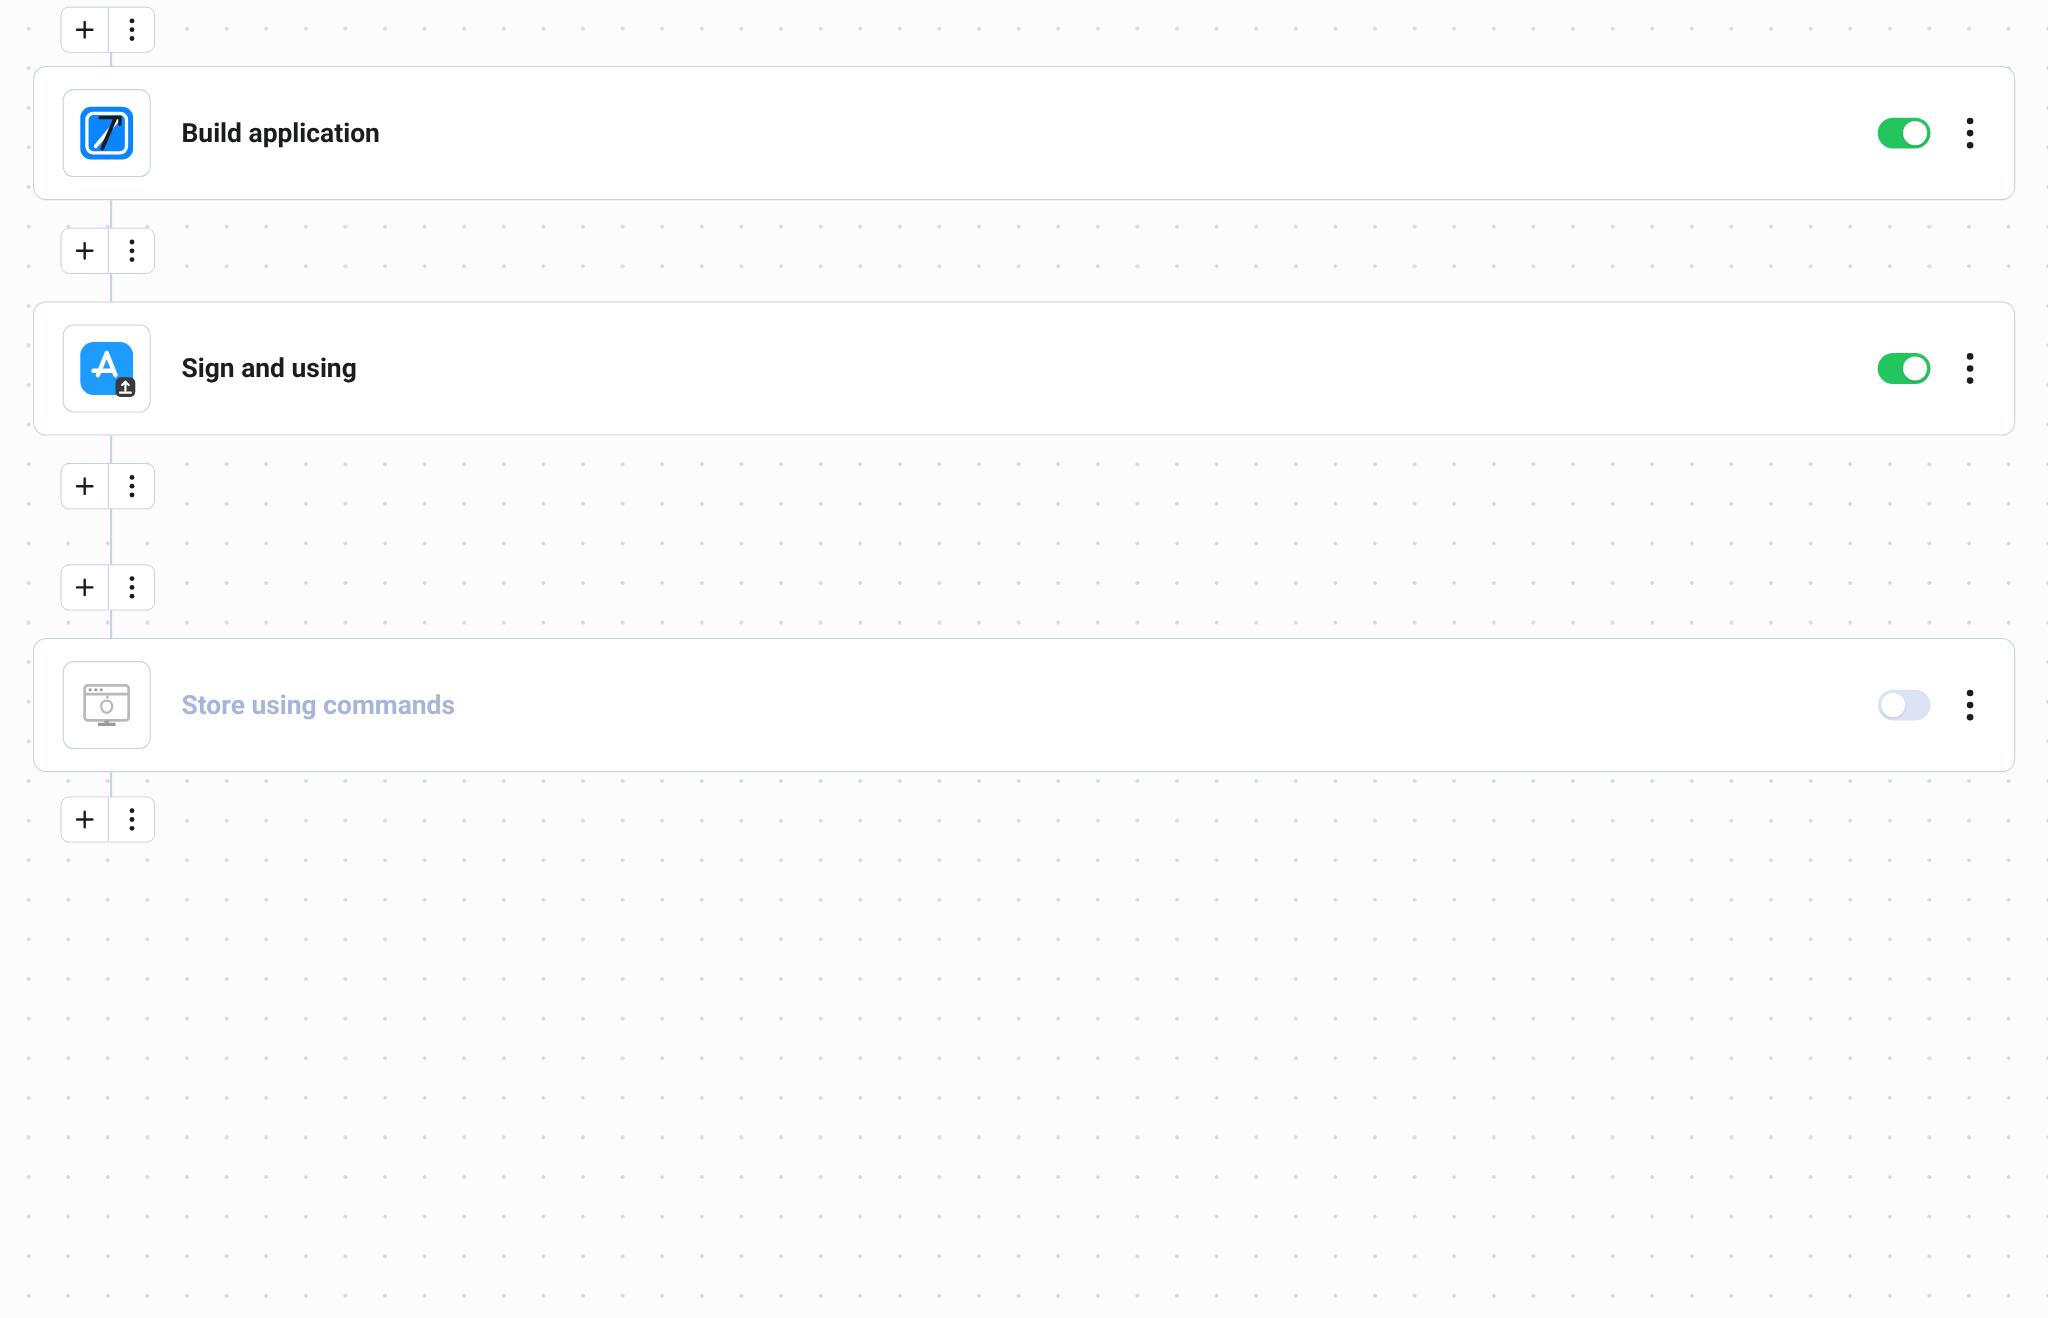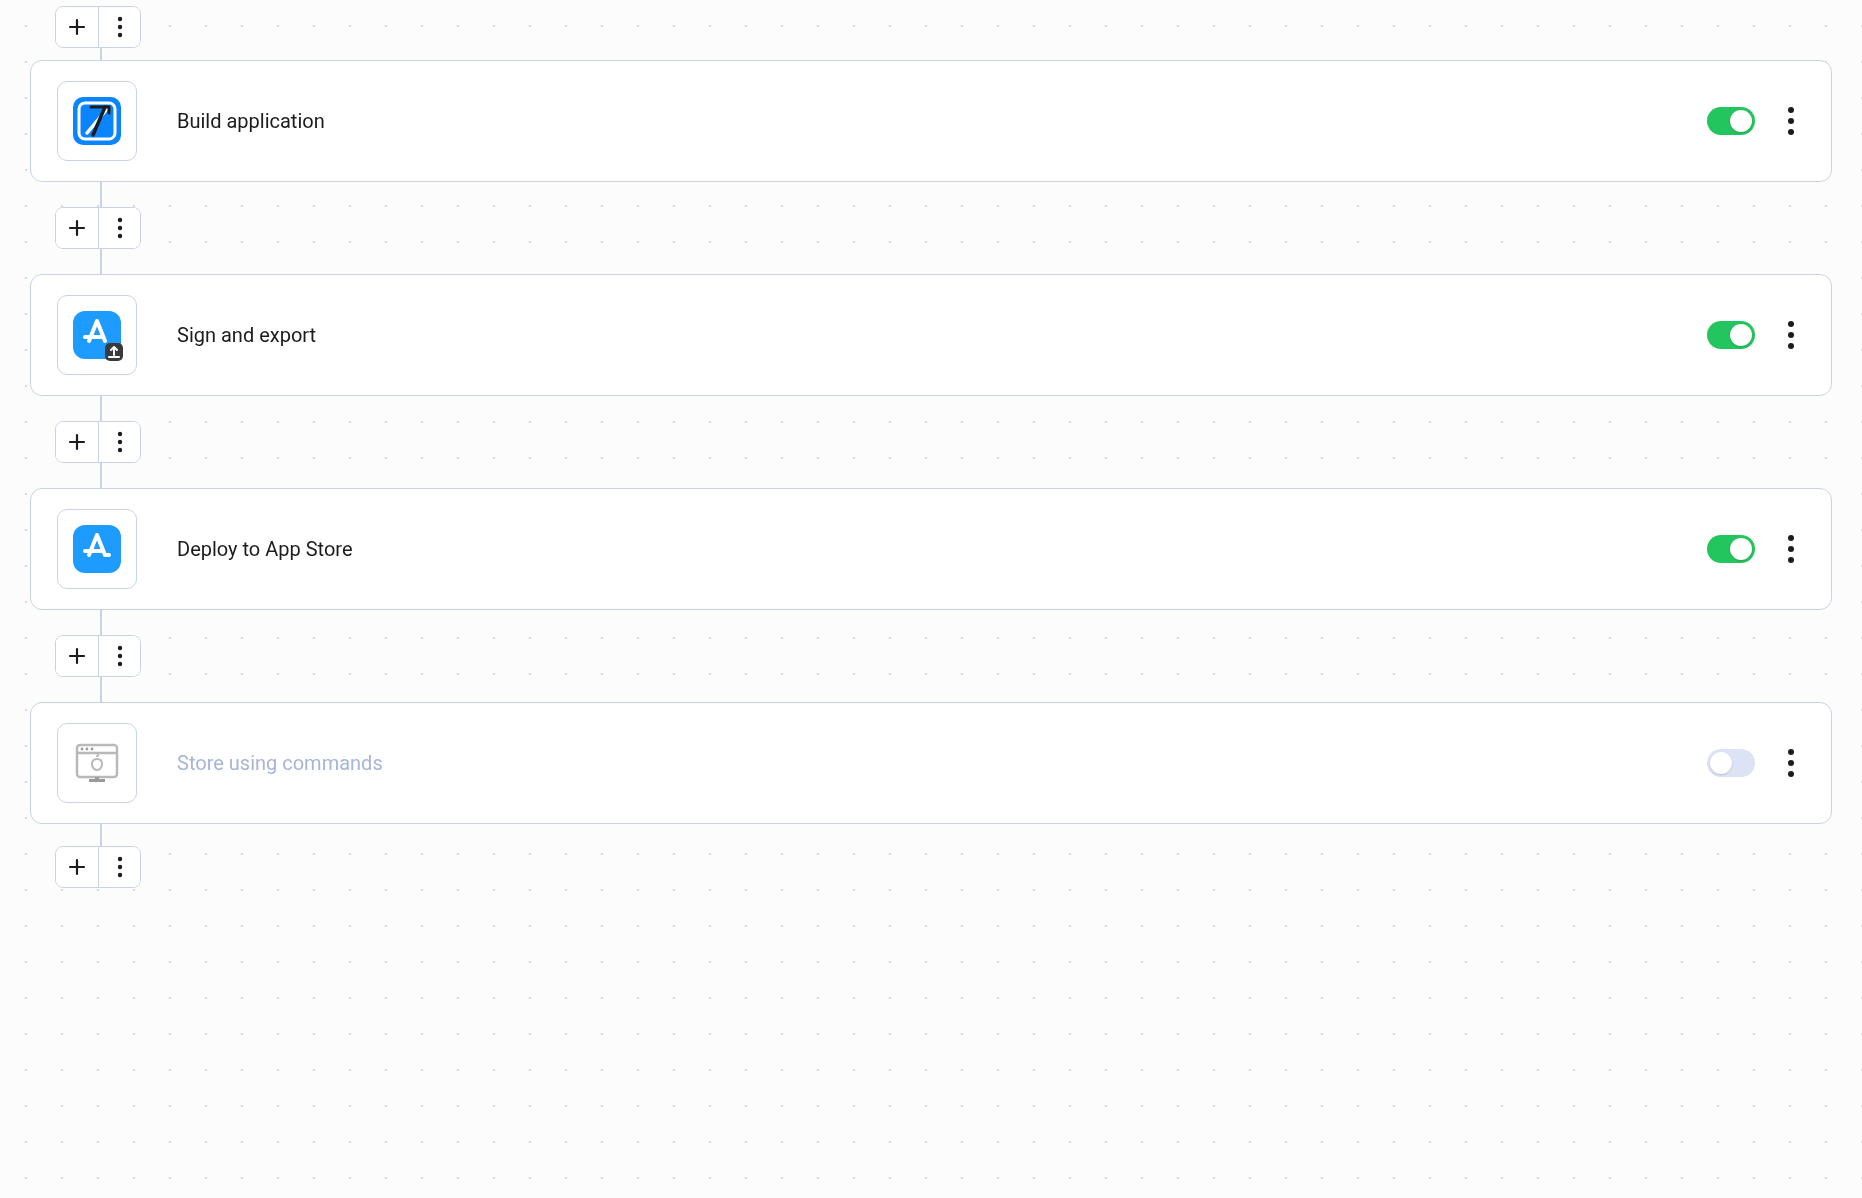--- a/index.html
+++ b/index.html
@@ -82,25 +82,24 @@
     border-radius: 10px;
     display: flex;
     align-items: center;
     justify-content: center;
     margin-right: 28px;
     flex-shrink: 0;
     background: #fff;
   }
 
   .step-title {
-    font-size: 20px;
-    font-weight: 400;
+    font-size: 24px;
+    font-weight: 700;
     color: #1b1c1e;
     flex: 1;
-    margin-left: 12px;
   }
   .step.disabled .step-title { color: #a6b5d8; }
   .step.disabled .step-icon-wrap svg .grey-stroke { stroke: #b9b9b9; }
 
   .toggle {
     width: 48px;
     height: 28px;
     border-radius: 999px;
     position: relative;
     cursor: pointer;
@@ -199,21 +198,21 @@
 
   <div class="step">
     <div class="step-icon-wrap">
       <svg width="56" height="56" viewBox="0 0 56 56">
         <rect x="4" y="4" width="48" height="48" rx="12" fill="#1e9bff"></rect>
         <path d="M28 14 L20 34 M28 14 L36 34 M16 30 H32" stroke="#fff" stroke-width="4" stroke-linecap="round"></path>
         <rect x="36" y="36" width="18" height="18" rx="5" fill="#3a3a3c"></rect>
         <path d="M45 40 v8 M45 40 l-3 3 M45 40 l3 3 M40 50 h10" stroke="#fff" stroke-width="2" stroke-linecap="round" fill="none"></path>
       </svg>
     </div>
-    <div class="step-title">Sign and export</div>
+    <div class="step-title">Sign and using</div>
     <div class="toggle on">
         <div class="knob"></div>
       </div>
     <div class="kebab">
       <svg width="8" height="30" viewBox="0 0 8 30">
           <circle cx="4" cy="4" r="3"></circle>
           <circle cx="4" cy="15" r="3"></circle>
           <circle cx="4" cy="26" r="3"></circle>
         </svg>
     </div>
@@ -230,39 +229,20 @@
       <div class="connector-btn">
         <svg width="6" height="22" viewBox="0 0 6 22">
             <circle cx="3" cy="3" r="2.2" fill="#1b1c1e"></circle>
             <circle cx="3" cy="11" r="2.2" fill="#1b1c1e"></circle>
             <circle cx="3" cy="19" r="2.2" fill="#1b1c1e"></circle>
           </svg>
       </div>
     </div>
   </div>
 
-  <div class="step">
-    <div class="step-icon-wrap">
-      <svg width="56" height="56" viewBox="0 0 56 56">
-        <rect x="4" y="4" width="48" height="48" rx="12" fill="#1e9bff"></rect>
-        <path d="M28 14 L20 34 M28 14 L36 34 M16 30 H32 M36 34 h4" stroke="#fff" stroke-width="4" stroke-linecap="round"></path>
-      </svg>
-    </div>
-    <div class="step-title">Deploy to App Store</div>
-    <div class="toggle on">
-        <div class="knob"></div>
-      </div>
-    <div class="kebab">
-      <svg width="8" height="30" viewBox="0 0 8 30">
-          <circle cx="4" cy="4" r="3"></circle>
-          <circle cx="4" cy="15" r="3"></circle>
-          <circle cx="4" cy="26" r="3"></circle>
-        </svg>
-    </div>
-  </div>
 
   <div class="connector-wrap">
     <div class="vline"></div>
     <div class="connector-controls">
       <div class="connector-btn">
         <svg width="20" height="20" viewBox="0 0 20 20">
             <path d="M10 3v14M3 10h14" stroke="#1b1c1e" stroke-width="2.2" stroke-linecap="round"></path>
           </svg>
       </div>
       <div class="connector-btn">

